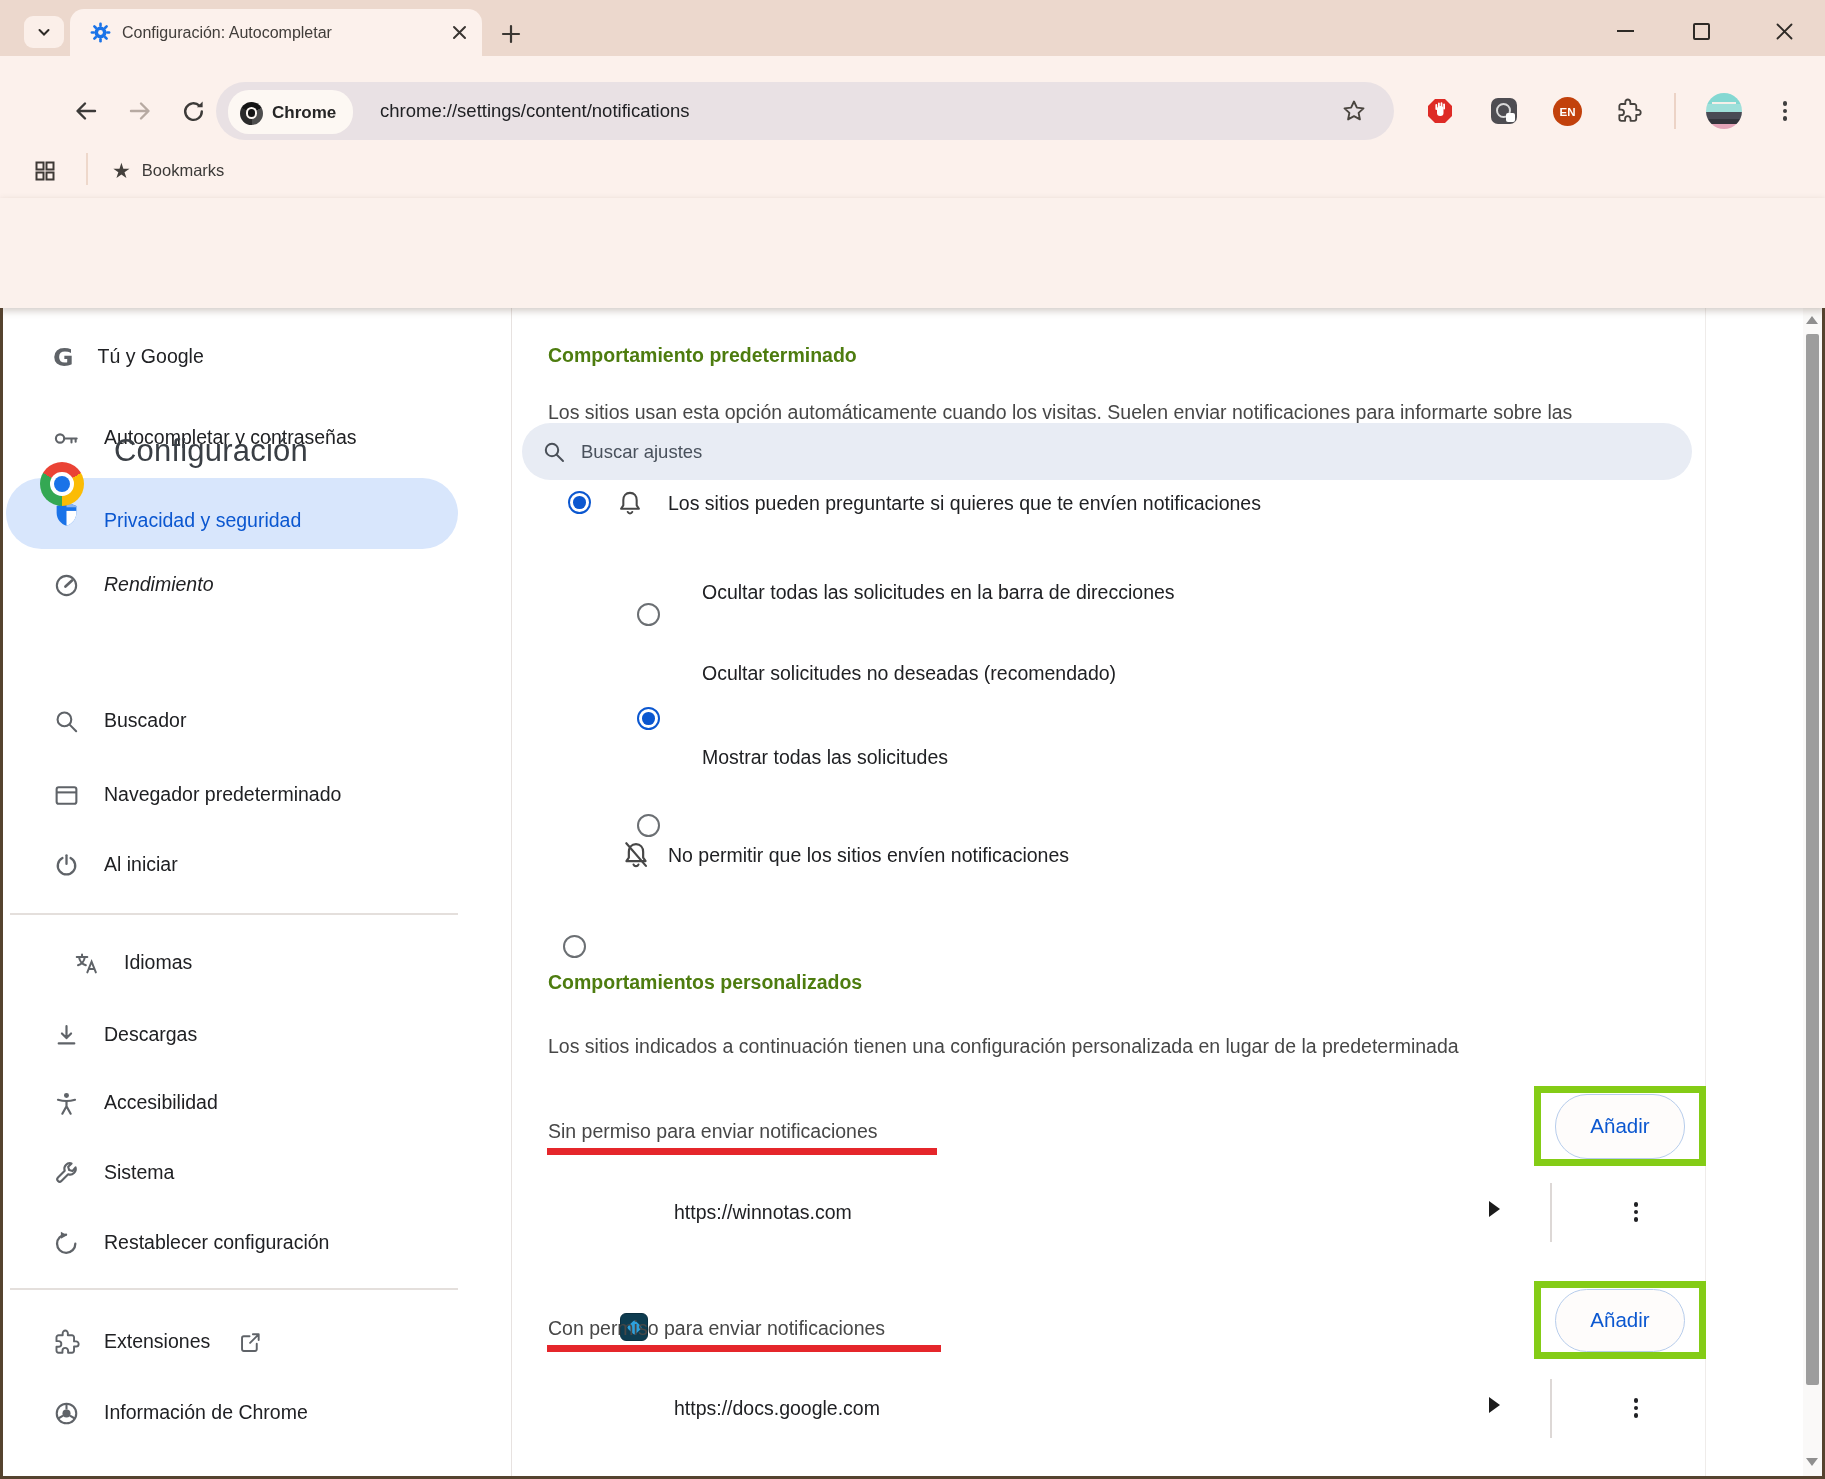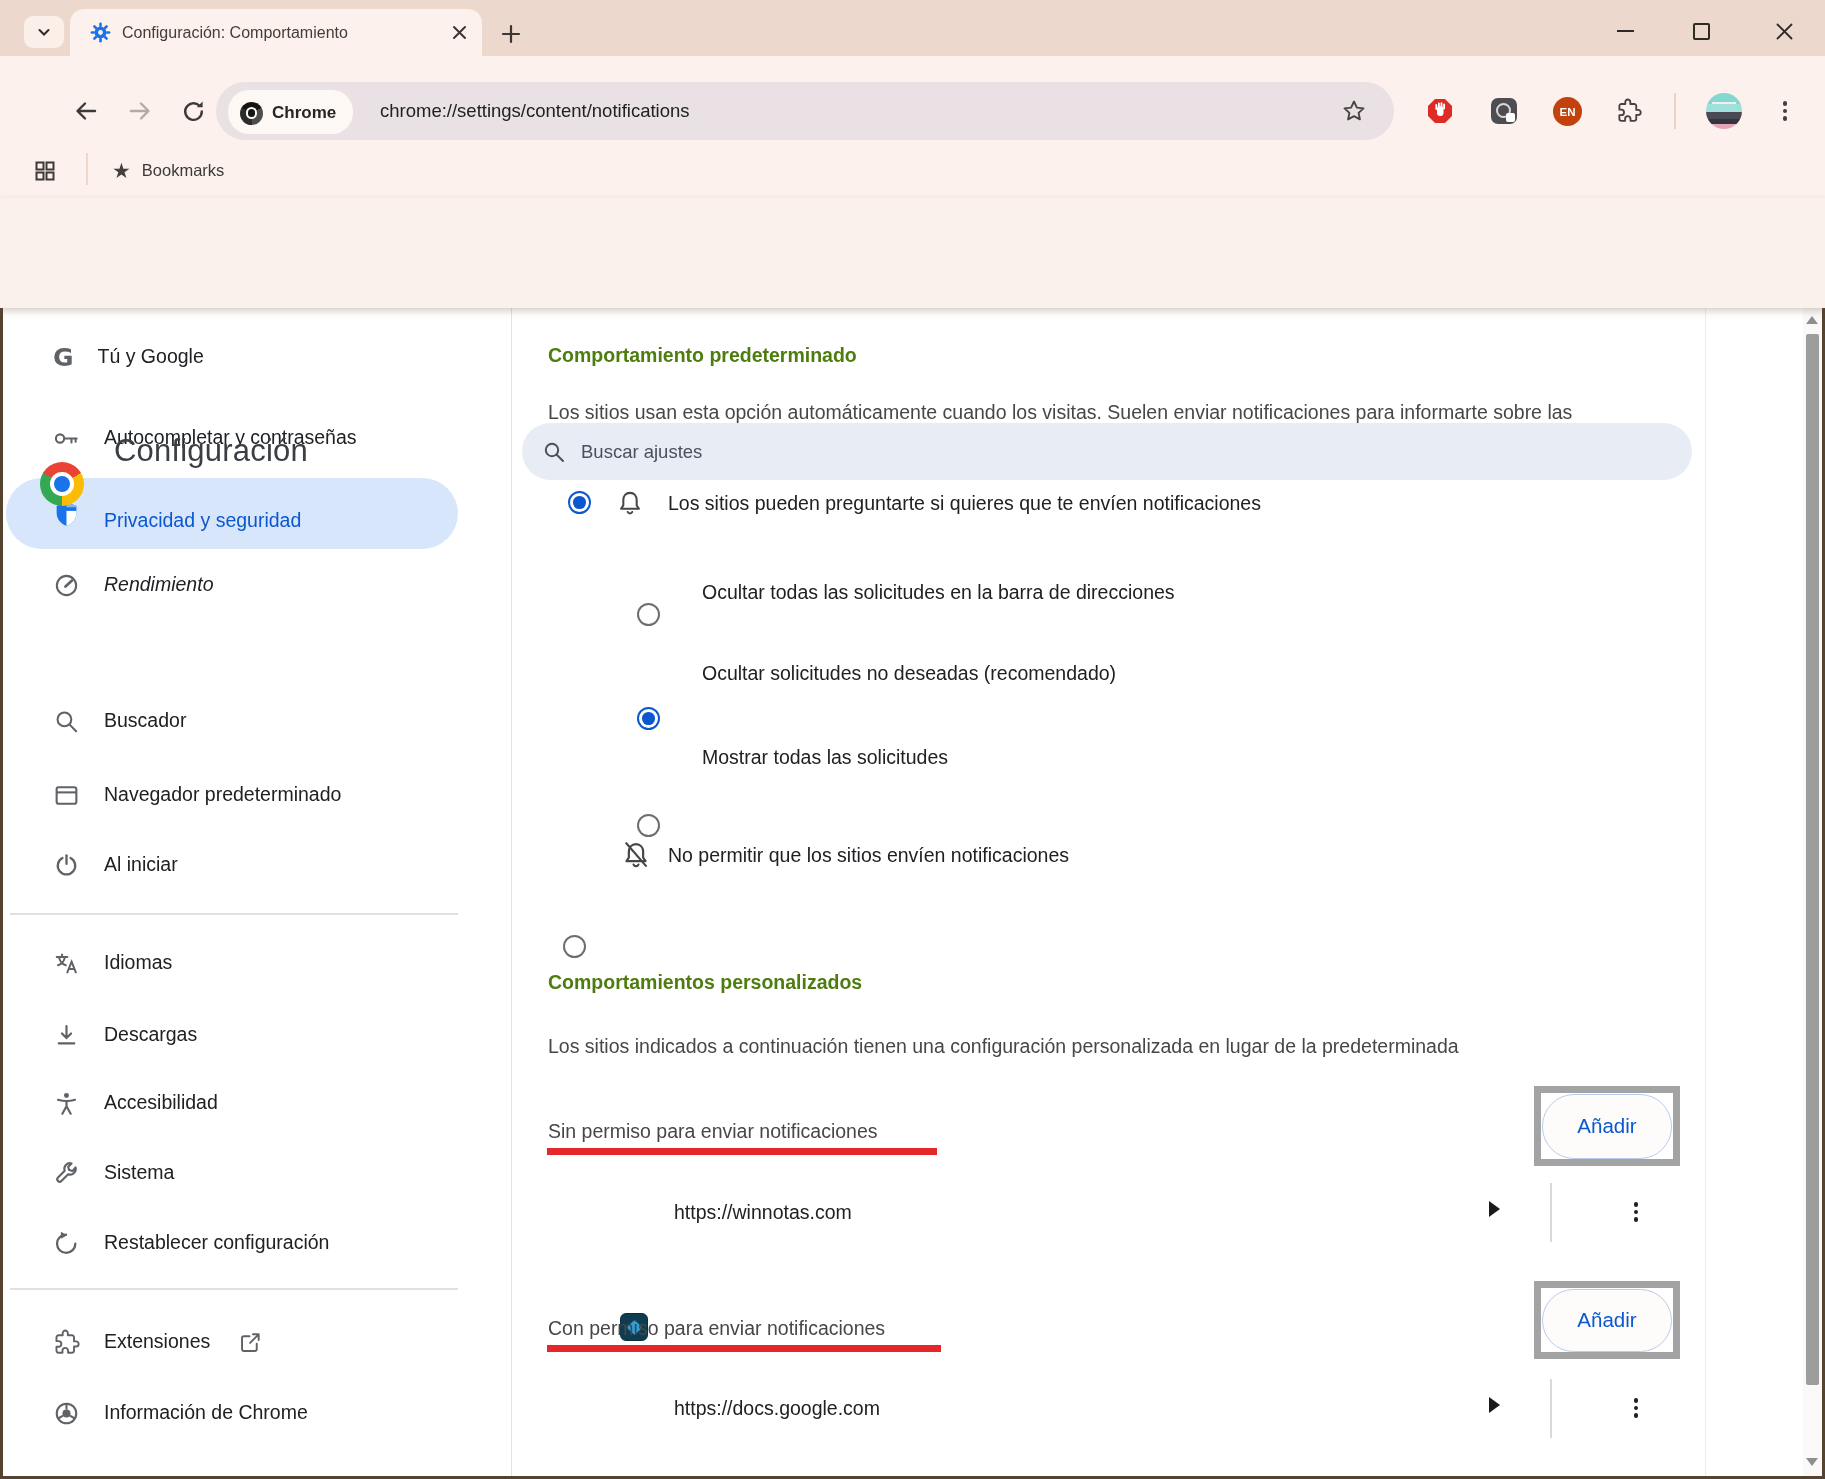--- a/index.html
+++ b/index.html
@@ -68,21 +68,21 @@
   .radio.sel{border-color:#0b57d0;}
   .radio.sel::after{content:'';position:absolute;inset:3.2px;border-radius:50%;background:#0b57d0;}
   .opt-label{font-size:19.5px;color:#202124;}
   .grp-label{font-size:19.5px;color:#474747;}
   .url-label{font-size:19.5px;color:#202124;}
   .favicon{width:28px;height:28px;border-radius:6px;position:relative;}
   .fav-win{background:linear-gradient(180deg,#0e3c50 0 100%);border:1px solid #0a2f40;box-sizing:border-box;}
   .fav-win::after{content:'';position:absolute;left:8px;top:8px;width:11px;height:11px;background:#2da0dc;transform:rotate(45deg);border-radius:2px;}
   .row-arrow{width:0;height:0;border-left:11px solid #1b1b1b;border-top:8.5px solid transparent;border-bottom:8.5px solid transparent;}
   .row-divider{width:2px;height:59px;background:#ddd8d6;}
-  .add-annot{border:7px solid #a3a3a3;width:146px;height:80px;box-sizing:border-box;display:flex;align-items:center;justify-content:center;}
+  .add-annot{border:7px solid #84cc16;width:172px;height:80px;box-sizing:border-box;display:flex;align-items:center;justify-content:center;}
   .add-btn{width:128px;height:63px;border-radius:32px;border:1.5px solid #b7cdec;background:#fefcfb;color:#0b57d0;
     font-size:20.5px;font-weight:500;font-family:inherit;display:flex;align-items:center;justify-content:center;cursor:pointer;}
   .red-underline{height:7px;background:#e5262b;}
 
   
   .scroll-track{left:1803px;top:308px;width:19px;height:1168px;background:#faf9f8;}
   .scroll-thumb{left:1806px;top:334px;width:13px;height:1051px;background:#9d9d9d;border-radius:2px;}
   .tri-up{width:0;height:0;border-left:6px solid transparent;border-right:6px solid transparent;border-bottom:8px solid #8f8f8f;}
   .tri-down{width:0;height:0;border-left:6px solid transparent;border-right:6px solid transparent;border-top:8px solid #8f8f8f;}
 </style>
@@ -105,21 +105,21 @@
         <rect x="9.2" y="0.6" width="2.6" height="4.4" rx="1.2" transform="rotate(90 10.5 10.5)"></rect>
         <rect x="9.2" y="0.6" width="2.6" height="4.4" rx="1.2" transform="rotate(135 10.5 10.5)"></rect>
         <rect x="9.2" y="0.6" width="2.6" height="4.4" rx="1.2" transform="rotate(180 10.5 10.5)"></rect>
         <rect x="9.2" y="0.6" width="2.6" height="4.4" rx="1.2" transform="rotate(225 10.5 10.5)"></rect>
         <rect x="9.2" y="0.6" width="2.6" height="4.4" rx="1.2" transform="rotate(270 10.5 10.5)"></rect>
         <rect x="9.2" y="0.6" width="2.6" height="4.4" rx="1.2" transform="rotate(315 10.5 10.5)"></rect>
         <circle cx="10.5" cy="10.5" r="6"></circle>
       </g>
       <circle cx="10.5" cy="10.5" r="2.4" fill="#fcf1ec"></circle>
     </svg>
-    <span class="tab-title">Configuración: Comportamiento</span>
+    <span class="tab-title">Configuración: Autocompletar</span>
     <svg class="tab-close" width="17" height="17" viewBox="0 0 17 17">
         <path d="M3 3 L14 14 M14 3 L3 14" stroke="#3a3632" stroke-width="2" stroke-linecap="round"></path>
       </svg>
   </div>
   <div class="abs flexc newtab">
     <svg width="22" height="22" viewBox="0 0 22 22">
         <path d="M11 3 V19 M3 11 H19" stroke="#3a3632" stroke-width="2.2" stroke-linecap="round"></path>
       </svg>
   </div>
   <div class="abs flexc winctl" style="left:1605px;">
@@ -283,21 +283,21 @@
   <div class="abs flexc nav-item" style="top:830px;">
     <svg width="27" height="27" viewBox="0 0 26 26">
       <path d="M13 3.2 V11.5" stroke="#5f6368" stroke-width="2.2" stroke-linecap="round"></path>
       <path d="M16.9 5.7 a8.4 8.4 0 1 1 -7.8 0" fill="none" stroke="#5f6368" stroke-width="2.2" stroke-linecap="round"></path>
     </svg>
     <span class="nav-label">Al iniciar</span>
   </div>
 
   <div class="abs nav-divider" style="top:913px;"></div>
 
-  <div class="abs flexc nav-item" style="top:928px;">
+  <div class="abs flexc nav-item" style="top:928px;margin-left:20px;">
     <svg width="27" height="27" viewBox="0 0 26 26">
       <g fill="none" stroke="#5f6368" stroke-width="1.9" stroke-linecap="round">
         <path d="M3.6 6.8 h10.2 M8.7 4.4 v2.4"></path>
         <path d="M5.8 6.8 c.6 3.8 3.2 6.8 6.6 7.9"></path>
         <path d="M11.4 6.8 c-.6 3.8-3.2 6.8-6.6 7.9"></path>
         <path d="M13.8 21.6 L17.9 11.2 L22 21.6 M15.2 18.4 h5.4"></path>
       </g>
     </svg>
     <span class="nav-label">Idiomas</span>
   </div>

